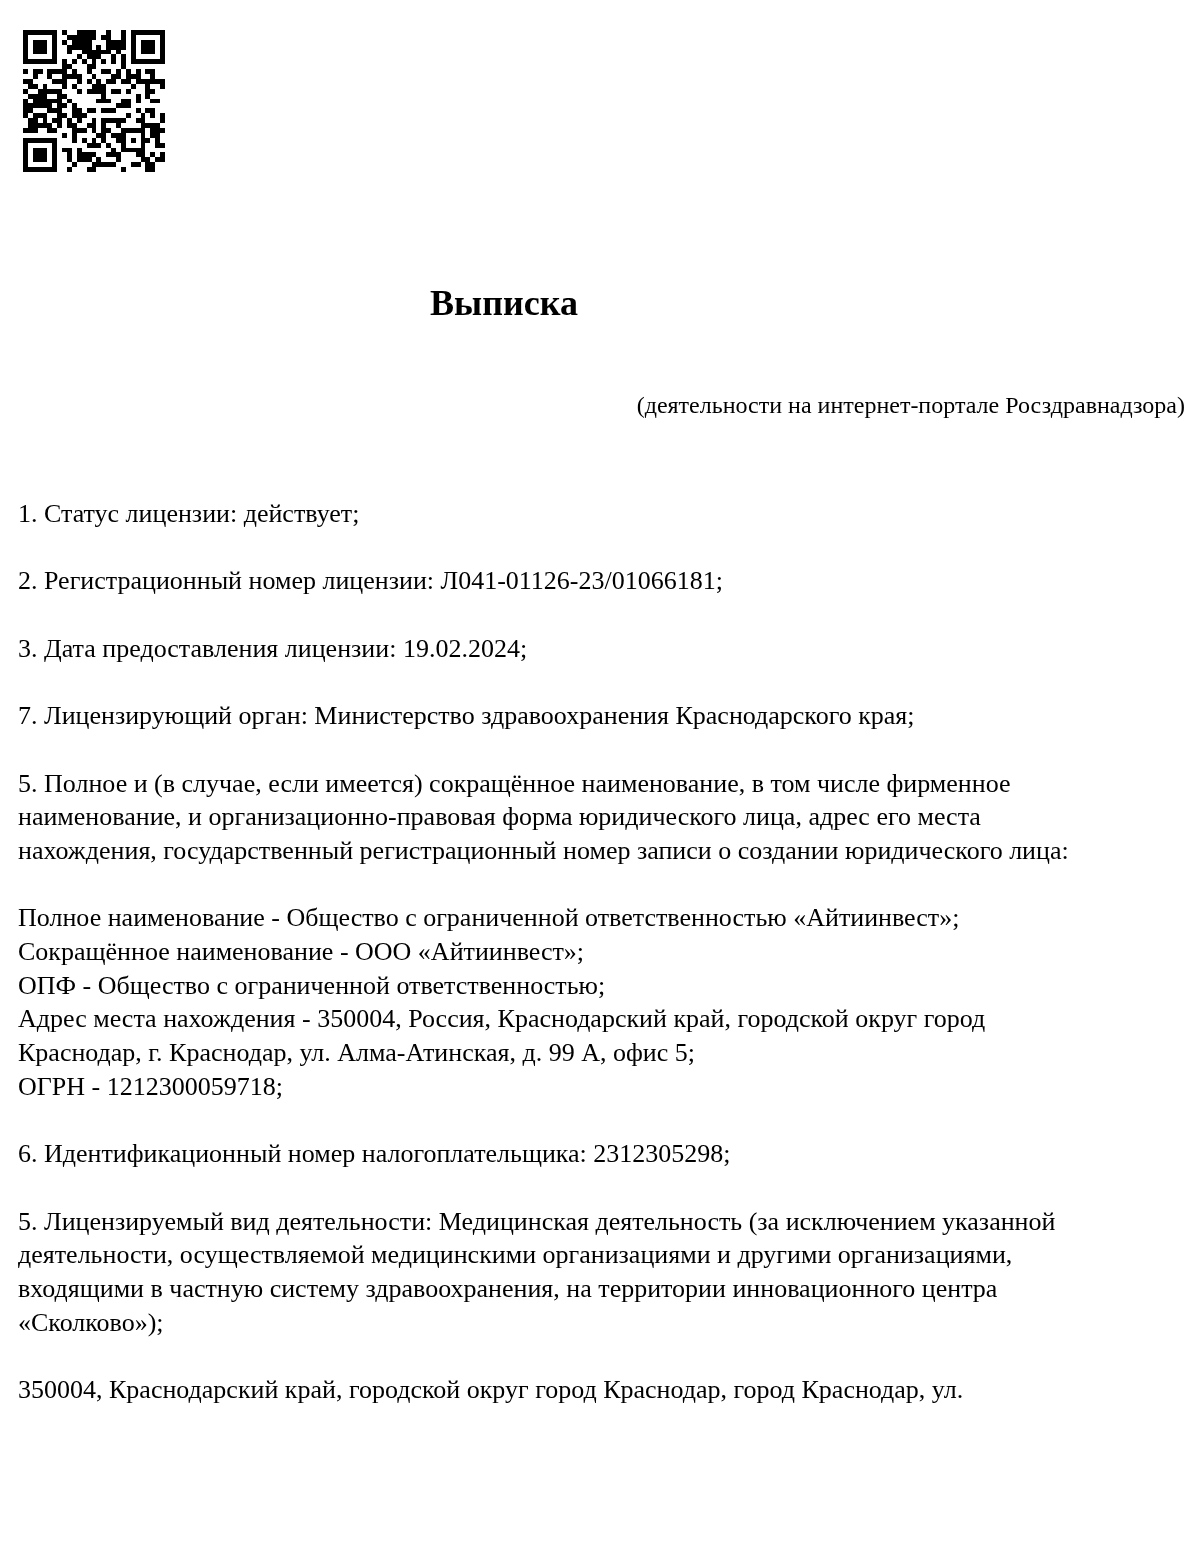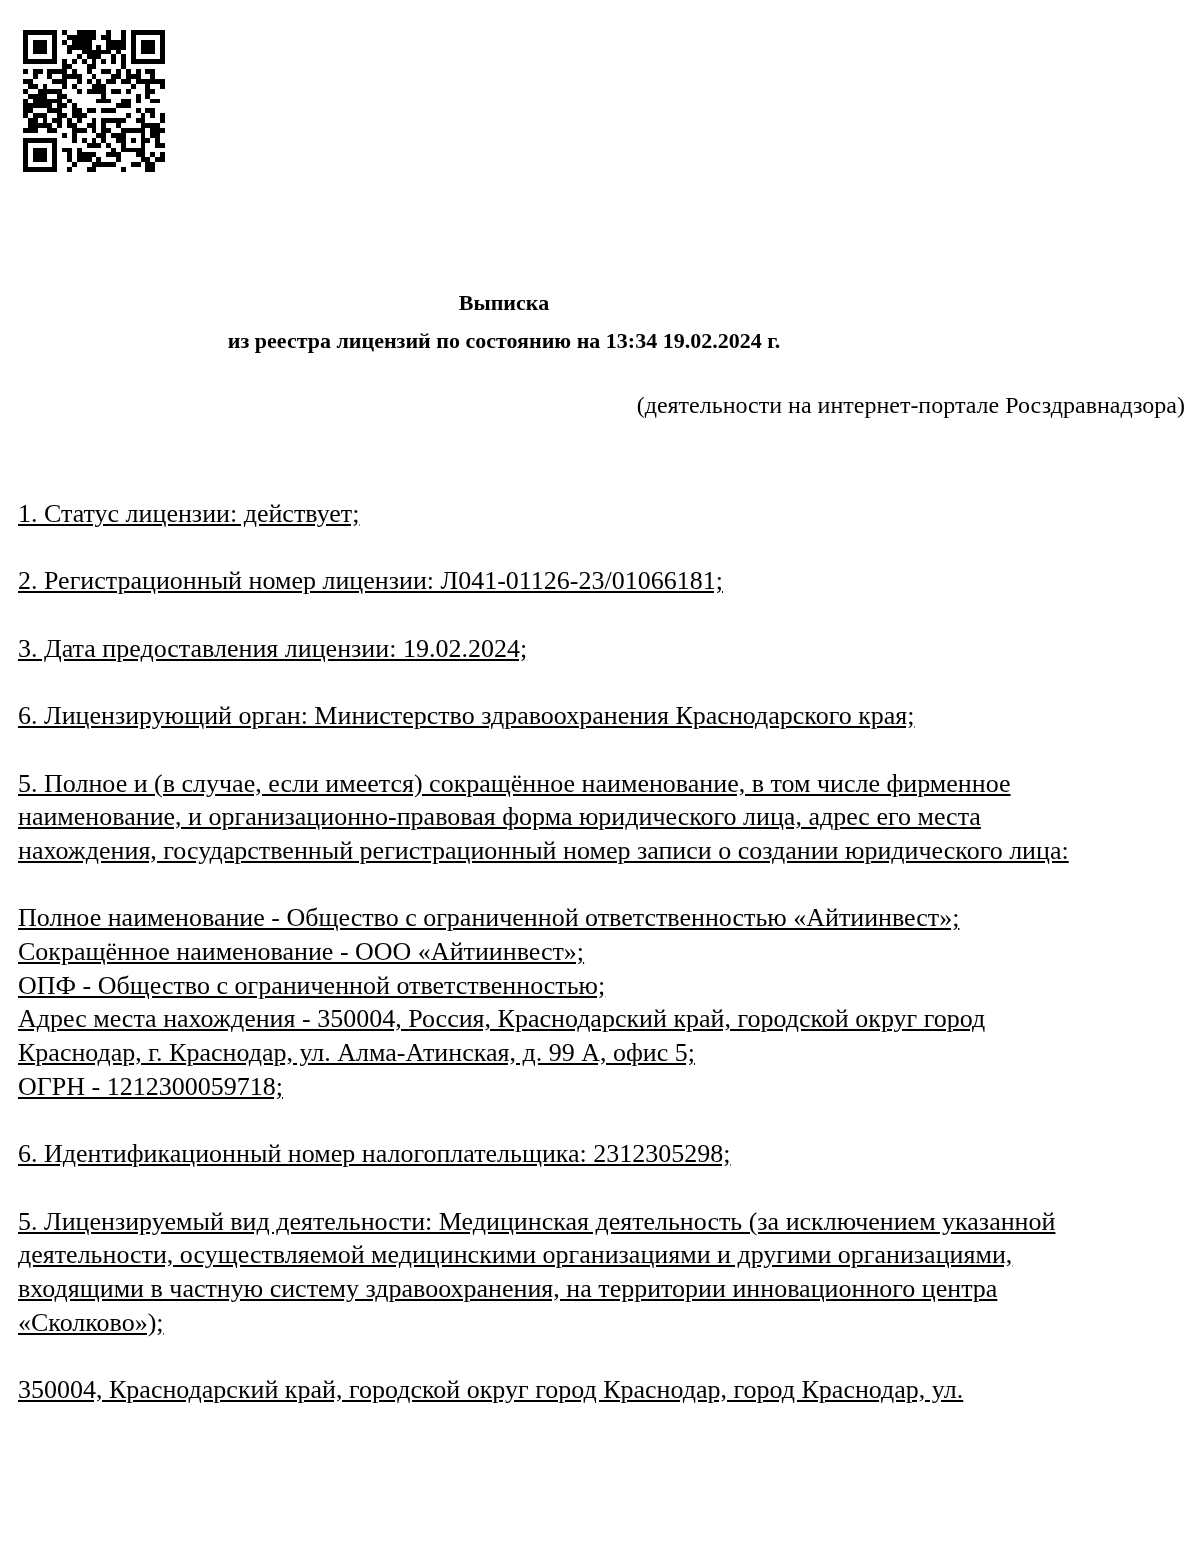--- a/index.html
+++ b/index.html
@@ -23,37 +23,36 @@
     height: 142px;
   }
   .qr svg { display: block; }
   .title-block {
     position: absolute;
     top: 284px;
     left: 0;
     width: 1008px;
     text-align: center;
     font-weight: bold;
-    font-size: 22px;
+    font-size: 36px;
     line-height: 38px;
   }
   .subtitle {
     position: absolute;
     top: 390px;
     right: 15px;
     font-size: 24px;
     line-height: 30px;
     text-align: right;
   }
   .doc-body {
     position: absolute;
     top: 497px;
     left: 18px;
     width: 1182px;
-    text-decoration: underline;
   }
   .para {
     margin: 0 0 33.7px 0;
     font-size: 26px;
     line-height: 33.7px;
     white-space: pre-line;
     word-break: keep-all;
   }
   .para:last-child { margin-bottom: 0; }
 </style>
@@ -485,30 +484,29 @@
       <rect x="13" y="28" width="1" height="1"></rect>
       <rect x="14" y="28" width="1" height="1"></rect>
       <rect x="20" y="28" width="1" height="1"></rect>
       <rect x="25" y="28" width="1" height="1"></rect>
       <rect x="26" y="28" width="1" height="1"></rect>
     </svg>
   </div>
 
 <div class="title-block">
   <div>Выписка</div>
-  <div>из реестра лицензий по состоянию на 13:34 19.02.2024 г.</div>
 </div>
 
 <div class="subtitle">(деятельности на интернет-портале Росздравнадзора)</div>
 
 <div class="doc-body">
   <div class="para">1. Статус лицензии: действует;</div>
   <div class="para">2. Регистрационный номер лицензии: Л041-01126-23/01066181;</div>
   <div class="para">3. Дата предоставления лицензии: 19.02.2024;</div>
-  <div class="para">6. Лицензирующий орган: Министерство здравоохранения Краснодарского края;</div>
+  <div class="para">7. Лицензирующий орган: Министерство здравоохранения Краснодарского края;</div>
   <div class="para">5. Полное и (в случае, если имеется) сокращённое наименование, в том числе фирменное
 наименование, и организационно-правовая форма юридического лица, адрес его места
 нахождения, государственный регистрационный номер записи о создании юридического лица:</div>
   <div class="para">Полное наименование - Общество с ограниченной ответственностью «Айтиинвест»;
 Сокращённое наименование - ООО «Айтиинвест»;
 ОПФ - Общество с ограниченной ответственностью;
 Адрес места нахождения - 350004, Россия, Краснодарский край, городской округ город
 Краснодар, г. Краснодар, ул. Алма-Атинская, д. 99 А, офис 5;
 ОГРН - 1212300059718;</div>
   <div class="para">6. Идентификационный номер налогоплательщика: 2312305298;</div>

